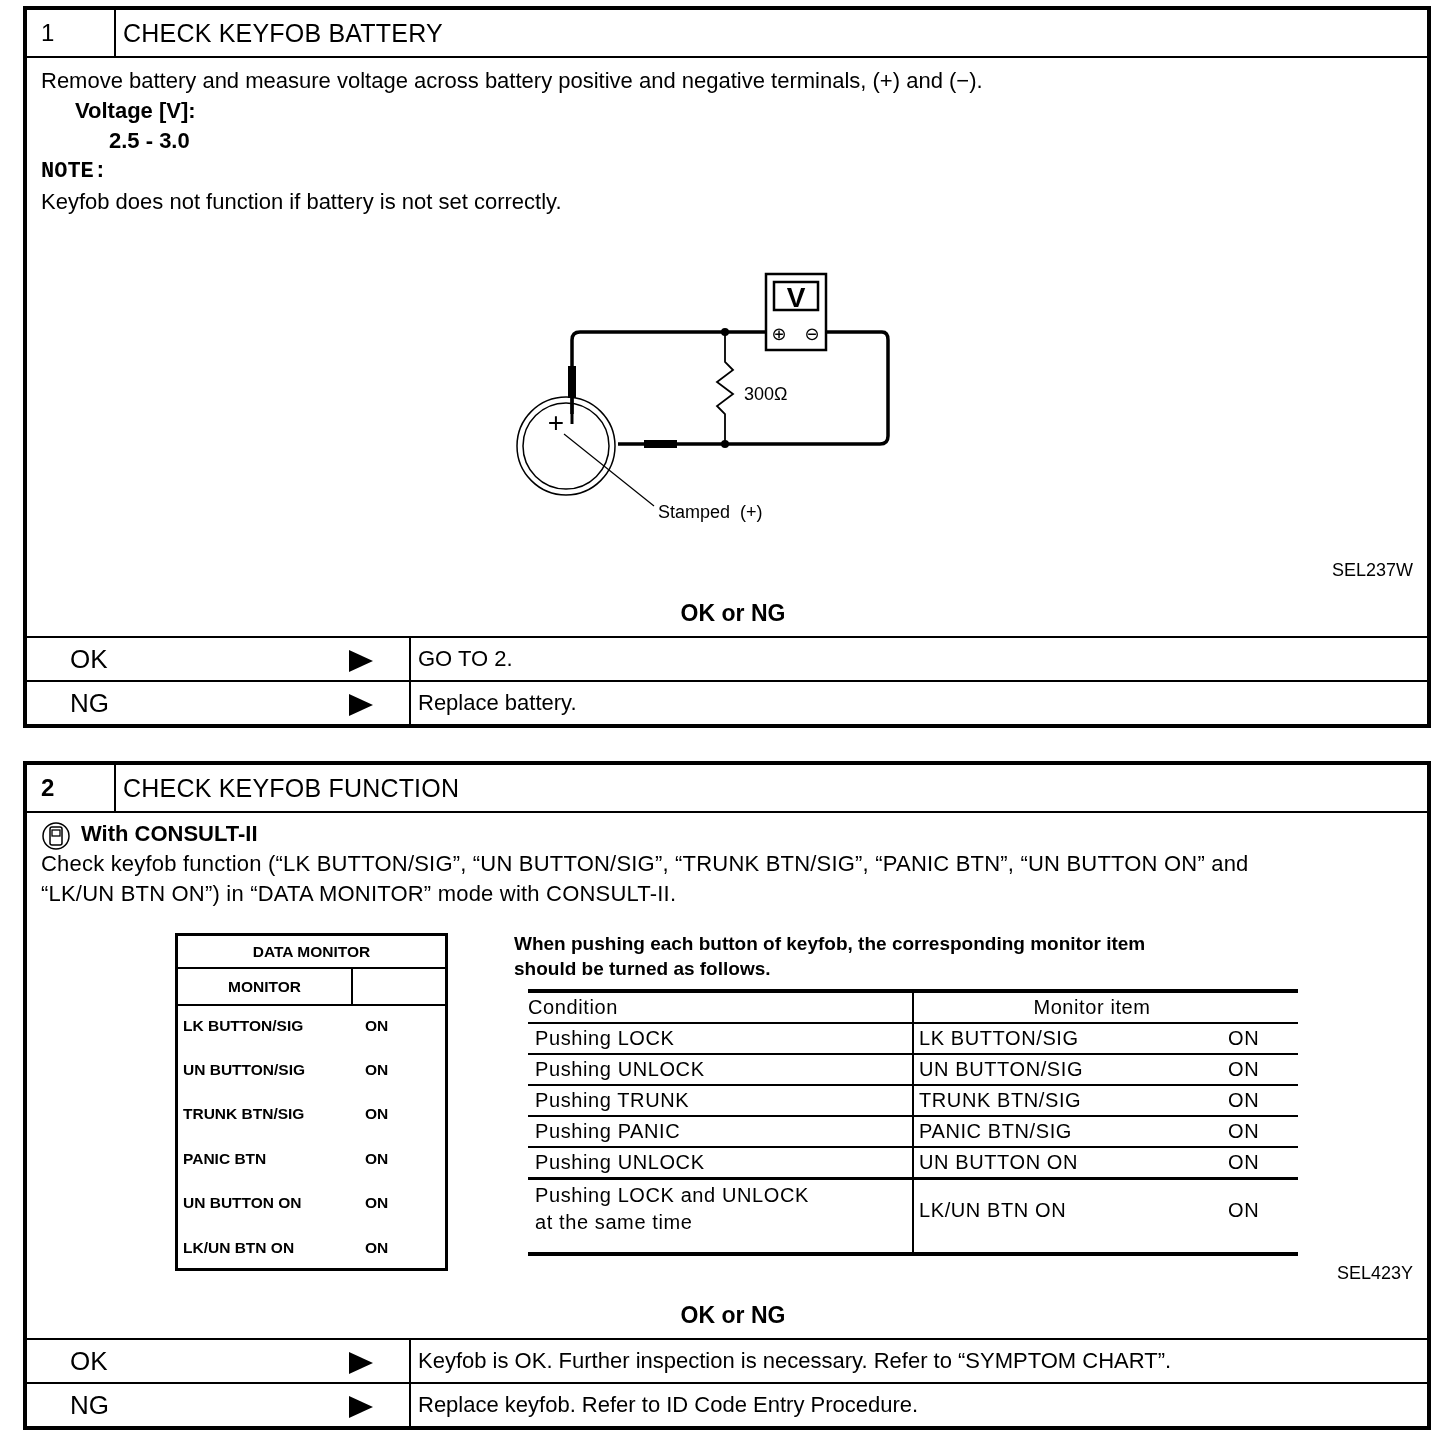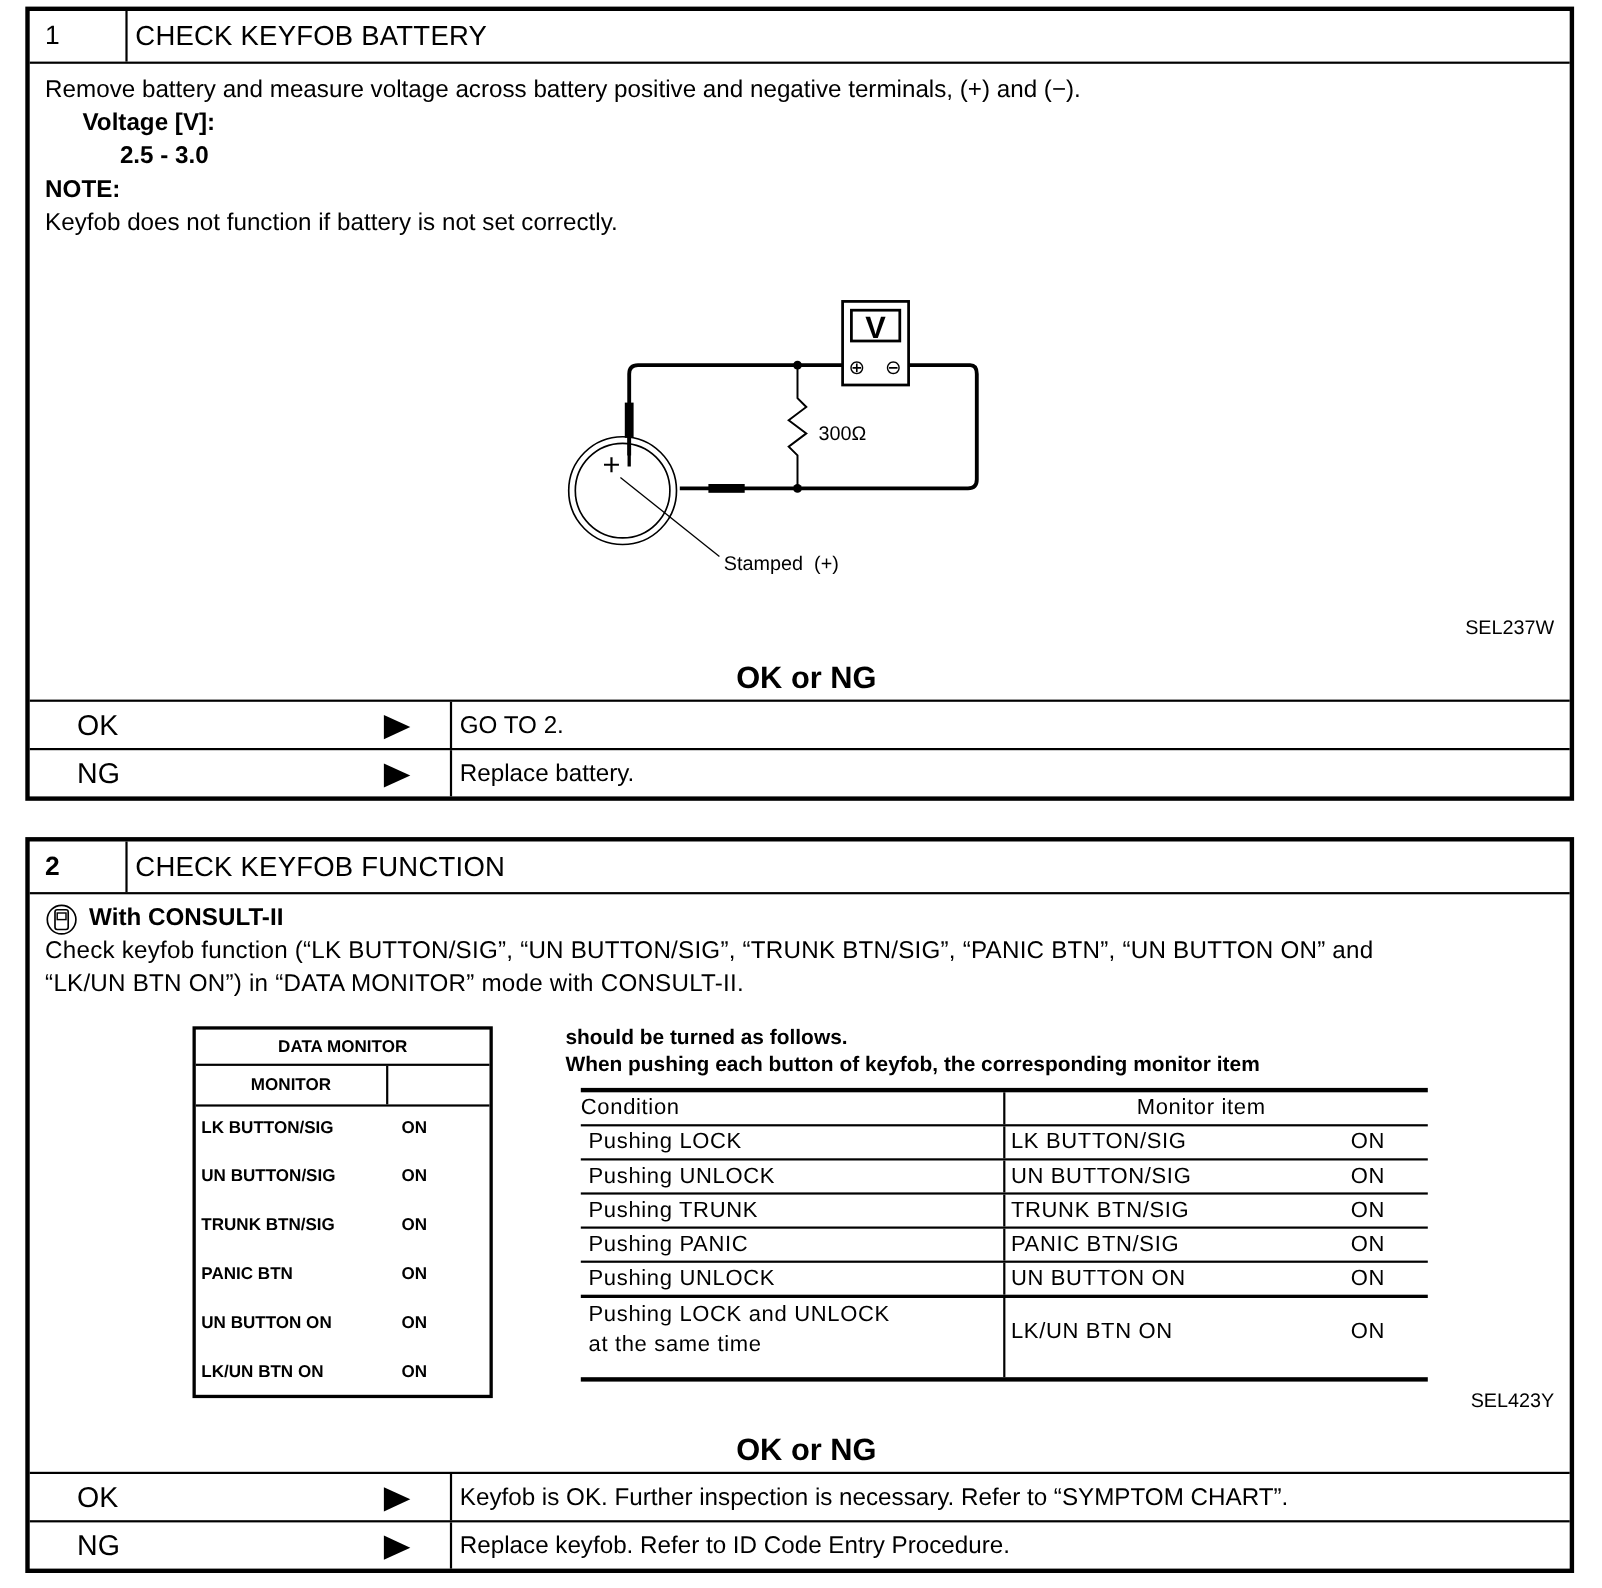--- a/index.html
+++ b/index.html
@@ -7,21 +7,21 @@
   .step { position: absolute; left: 23px; width: 1408px; border: 4px solid #000; box-sizing: border-box; }
   #step1 { top: 6px; height: 722px; }
   #step2 { top: 761px; height: 669px; }
   .hdr { position: absolute; left: 0; top: 0; right: 0; height: 46px; border-bottom: 2px solid #000; }
   .hdr .num { position: absolute; left: 0; top: 0; width: 89px; height: 46px; border-right: 2px solid #000; font-size: 24px; line-height: 46px; padding-left: 14px; box-sizing: border-box; }
   .hdr .ttl { position: absolute; left: 96px; top: 0; height: 46px; font-size: 25px; line-height: 46px; letter-spacing: 0.2px; }
   #step2 .hdr .num { font-weight: bold; }
   .body-text { position: absolute; left: 14px; font-size: 22px; line-height: 30px; }
   .bold { font-weight: bold; }
   .fig-code { position: absolute; right: 14px; font-size: 18px; }
-  .okng-title { position: absolute; left: 0; right: 0; text-align: center; font-size: 28px; font-weight: bold; margin-left: 12px; }
+  .okng-title { position: absolute; left: 0; right: 0; text-align: center; font-size: 23px; font-weight: bold; margin-left: 12px; }
   .res-row { position: absolute; left: 0; right: 0; height: 44px; border-top: 2px solid #000; box-sizing: border-box; }
   .res-row .code { position: absolute; left: 14px; top: 0; line-height: 42px; font-size: 26px; margin-left: 29px; }
   .res-row .arrow { position: absolute; left: 322px; top: 12px; width: 0; height: 0; border-top: 11px solid transparent; border-bottom: 11px solid transparent; border-left: 24px solid #000; }
   .res-row .sep { position: absolute; left: 382px; top: 0; bottom: 0; border-left: 2px solid #000; }
   .res-row .action { position: absolute; left: 391px; top: 0; line-height: 42px; font-size: 22px; }
   
   .dm { position: absolute; left: 148px; top: 168px; width: 273px; height: 338px; border: 3px solid #000; box-sizing: border-box; font-weight: bold; font-size: 15.5px; padding-left: 36px; }
   .dm .dm-title { position: absolute; left: 0; right: 0; top: 0; height: 31px; border-bottom: 2px solid #000; text-align: center; line-height: 31px; }
   .dm .dm-head { position: absolute; left: 0; right: 0; top: 33px; height: 35px; border-bottom: 2px solid #000; }
   .dm .dm-head .c1 { position: absolute; left: 0; width: 173px; height: 35px; border-right: 2px solid #000; text-align: center; line-height: 35px; }
@@ -48,21 +48,21 @@
 
 <div class="step" id="step1">
   <div class="hdr">
     <div class="num">1</div>
     <div class="ttl">CHECK KEYFOB BATTERY</div>
   </div>
 
   <div class="body-text" style="top:56px;">Remove battery and measure voltage across battery positive and negative terminals, (+) and (−).</div>
   <div class="body-text bold" style="top:86px; left:48px;">Voltage [V]:</div>
   <div class="body-text bold" style="top:116px; left:82px;">2.5 - 3.0</div>
-  <div class="body-text bold" style="top:147px;">NOTE:</div>
+  <div class="body-text bold" style="top:147px;font-family:Liberation Mono, monospace;">NOTE:</div>
   <div class="body-text" style="top:177px;">Keyfob does not function if battery is not set correctly.</div>
 
   <svg style="position:absolute; left:477px; top:254px;" width="420" height="260" viewBox="0 0 420 260">
     <g fill="none" stroke="#000">
 
       <path d="M68 150 L68 76 Q68 68 76 68 L262 68" stroke-width="3.5"></path>
       <path d="M314 68 L378 68 Q384 68 384 76 L384 172 Q384 180 376 180 L114 180" stroke-width="3.5"></path>
 
       <rect x="64" y="102" width="8" height="32" fill="#000" stroke="none"></rect>
       <line x1="68" y1="134" x2="68" y2="160" stroke-width="3"></line>
@@ -145,22 +145,22 @@
         <span class="n">UN BUTTON ON</span>
         <span class="v">ON</span>
       </div>
     <div class="row" style="top:302px;">
         <span class="n">LK/UN BTN ON</span>
         <span class="v">ON</span>
       </div>
   </div>
 
   <div class="intro">
+    <div>When pushing each button of keyfob, the corresponding monitor item</div>
     <div>should be turned as follows.</div>
-    <div>When pushing each button of keyfob, the corresponding monitor item</div>
   </div>
 
   <div class="ct">
     <div class="r hdr-row">
       <span class="vline"></span>
       <span class="c">Condition</span>
       <span class="c cm2">Monitor item</span>
     </div>
     <div class="r">
         <span class="vline"></span>

